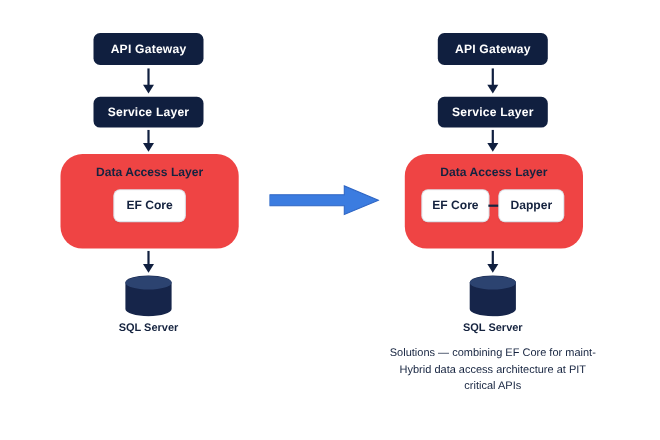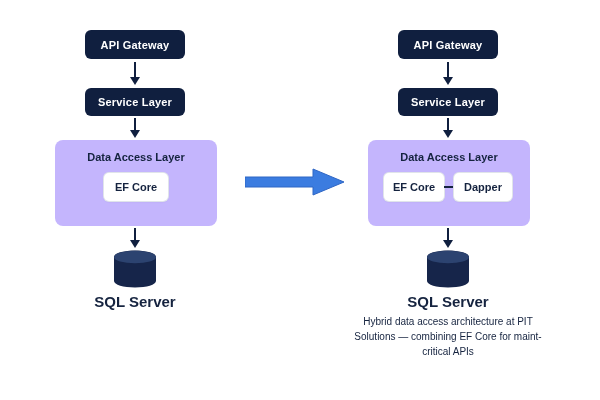--- a/index.html
+++ b/index.html
@@ -6,37 +6,37 @@
   .canvas{
     position:relative;width:600px;height:400px;background:#ffffff;
     font-family:"Liberation Sans", sans-serif;color:#15233f;overflow:hidden;
   }
   .navy-box{
     position:absolute;background:#101f3f;color:#ffffff;border-radius:6px;
     display:flex;align-items:center;justify-content:center;
     font-size:11px;font-weight:700;letter-spacing:.2px;
   }
   .panel{
-    position:absolute;background:#c4b5fd;border-radius:8px;
+    position:absolute;background:#ef4444;border-radius:20px;
   }
   .panel-title{
     position:absolute;width:100%;text-align:center;top:11px;
     font-size:11px;font-weight:700;color:#15233f;
   }
   .white-box{
     position:absolute;background:#ffffff;border-radius:5px;
     display:flex;align-items:center;justify-content:center;
     font-size:11px;font-weight:700;color:#15233f;
     box-shadow:0 0 0 1px #e0e4ea, 0 1px 2px rgba(20,35,63,.08);
     text-align:right;
   }
   .down-arrow{position:absolute;width:12px;}
   .db{position:absolute;}
   .db-label{
-    position:absolute;text-align:center;font-size:15px;font-weight:700;color:#15233f;
+    position:absolute;text-align:center;font-size:10px;font-weight:700;color:#15233f;
   }
   .hot-paths{
     position:absolute;text-align:center;font-size:9px;font-weight:700;color:#15233f;width:100%;
   }
   .connector{
     position:absolute;height:2px;background:#15233f;
   }
   .big-arrow{position:absolute;}
   .caption{
     position:absolute;text-align:center;font-size:10px;line-height:15px;
@@ -142,18 +142,18 @@
   <div class="db" style="left:425px;top:250px;">
     <svg width="46" height="38" viewBox="0 0 46 38">
       <path d="M2 7 C2 3.3 11.4 0.5 23 0.5 C34.6 0.5 44 3.3 44 7 L44 31 C44 34.7 34.6 37.5 23 37.5 C11.4 37.5 2 34.7 2 31 Z" fill="#16254a"></path>
       <ellipse cx="23" cy="7" rx="21" ry="6.2" fill="#2c4370"></ellipse>
     </svg>
   </div>
 
   <div class="db-label" style="left:398px;top:293px;width:100px;">SQL Server</div>
 
   <div class="caption" style="left:343px;top:314px;width:210px;">
+    <div>Solutions — combining EF Core for maint-</div>
     <div>Hybrid data access architecture at PIT</div>
-    <div>Solutions — combining EF Core for maint-</div>
     <div>critical APIs</div>
   </div>
 
 </div>
 
 </body></html>

